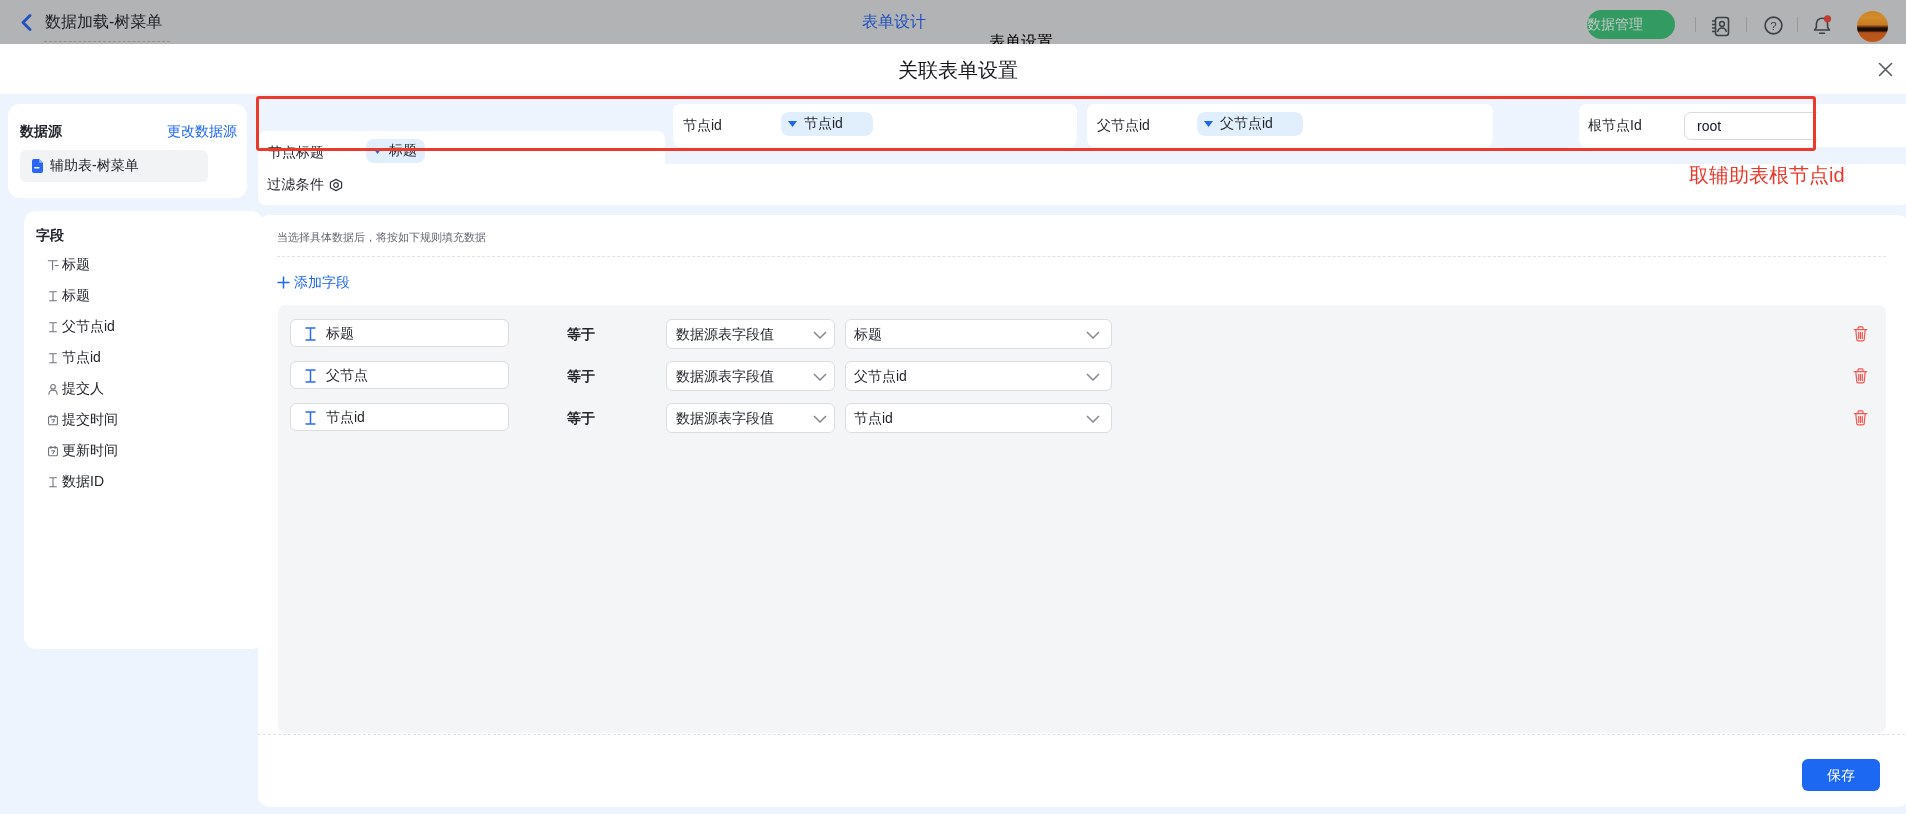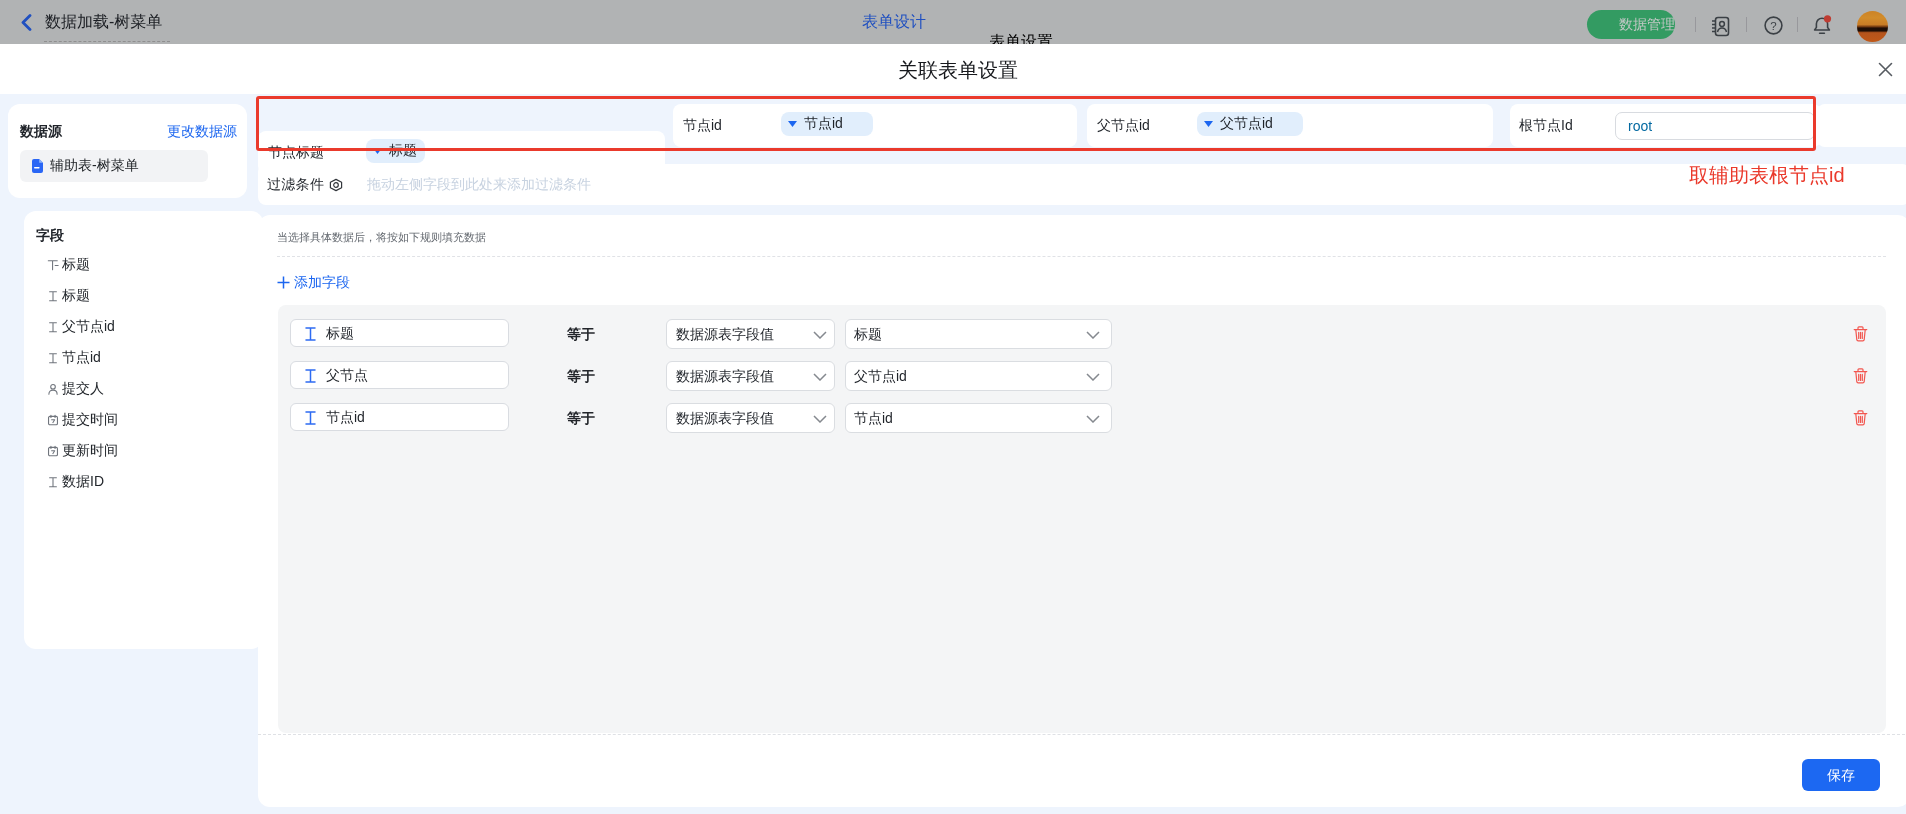--- a/index.html
+++ b/index.html
@@ -4,21 +4,21 @@
 <style>
 *{margin:0;padding:0;box-sizing:border-box;}
 html,body{width:1906px;height:814px;overflow:hidden;}
 body{font-family:"Liberation Sans",sans-serif;position:relative;background:#fff;color:#1f2329;}
 .abs{position:absolute;}
 
 #nav{position:absolute;left:0;top:0;width:1906px;height:44px;background:#b1b3b4;}
 #nav .title{position:absolute;left:45px;top:0;line-height:44px;font-size:16px;color:#1b1e23;}
 #nav .dash{position:absolute;left:44px;top:41px;width:126px;border-top:1px dashed #8f8f8f;}
 .tab{position:absolute;top:0;line-height:44px;font-size:16px;}
-#pill{position:absolute;left:1587px;top:10px;width:88px;height:29px;border-radius:15px;background:#339b62;color:#c2c7c5;font-size:14px;text-align:right;line-height:29px;}
+#pill{position:absolute;left:1587px;top:10px;width:88px;height:29px;border-radius:15px;background:#339b62;color:#c2c7c5;font-size:14px;text-align:left;line-height:29px;}
 .vdiv{position:absolute;top:17px;width:1px;height:15px;background:#98989c;}
 #avatar{position:absolute;left:1857px;top:11px;width:31px;height:31px;border-radius:50%;
 background:linear-gradient(180deg,#cc8326 0%,#d28c2a 22%,#c87c26 44%,#6e3610 51%,#1e0d05 55%,#1e0d05 64%,#b5541c 70%,#c05818 100%);}
 
 #mhead{position:absolute;left:0;top:44px;width:1906px;height:50px;background:#fff;}
 #mtitle{position:absolute;left:5px;top:13px;width:1906px;text-align:center;font-size:20px;color:#17191d;}
 
 #mbody{position:absolute;left:0;top:94px;width:1906px;height:720px;background:#eef4fd;}
 .card{position:absolute;background:#fff;border-radius:12px;}
 
@@ -28,21 +28,21 @@
 #selrow{position:absolute;left:12px;top:46px;width:188px;height:32px;border-radius:6px;background:#f2f3f5;}
 .fitem{position:absolute;left:12px;height:14px;font-size:14px;color:#23272c;}
 .fitem svg{position:absolute;left:11px;top:1px;width:12px;height:12px;}
 .fitem span{position:absolute;left:26px;top:-1px;line-height:15px;white-space:nowrap;}
 
 .mcard{position:absolute;top:10px;height:43px;border-radius:8px;background:#fff;}
 .mlabel{position:absolute;left:10px;top:0;line-height:43px;font-size:14px;color:#1f2329;white-space:nowrap;}
 .mpill{position:absolute;left:108px;top:8px;height:24px;border-radius:8px;background:#e1eefc;font-size:14px;color:#1f2329;display:flex;align-items:center;white-space:nowrap;}
 .mpill svg{margin-left:7px;}
 .mpill b{font-weight:normal;margin-left:7px;}
-#rootinput{position:absolute;left:105px;top:8px;width:200px;height:28px;border:1px solid #d8dbe0;border-radius:7px;background:#fff;font-size:14px;color:#0369a1;line-height:26px;padding-left:12px;}
+#rootinput{position:absolute;left:105px;top:8px;width:200px;height:28px;border:1px solid #d8dbe0;border-radius:7px;background:#fff;font-size:14px;color:#0f172a;line-height:26px;padding-left:12px;}
 #redbox{position:absolute;left:256px;top:2px;width:1560px;height:55px;border:3px solid #ea3a2c;border-radius:3px;z-index:5;}
 #redtext{position:absolute;left:1689px;top:68px;font-size:20px;font-weight:500;color:#ea392b;white-space:nowrap;z-index:5;}
 
 #fcard{left:258px;top:70px;width:1652px;height:41px;border-radius:8px;}
 #fcard .lab{position:absolute;left:9px;top:0;line-height:41px;font-size:14px;letter-spacing:0.3px;color:#1f2329;}
 #fcard .ph{position:absolute;left:109px;top:0;line-height:41px;font-size:14px;color:#c7d2e0;}
 
 #bigcard{left:258px;top:121px;width:1652px;height:592px;border-radius:12px;}
 #hint{position:absolute;left:19px;top:15px;font-size:11px;color:#63686f;}
 #dash1{position:absolute;left:19px;top:41px;width:1609px;border-top:1px dashed #e0e2e6;}
@@ -198,35 +198,34 @@
   </div>
   <div class="mcard" style="left:1087px;width:406px;">
     <div class="mlabel">父节点id</div>
     <div class="mpill" style="left:110px;width:106px;">
         <svg width="9" height="6" viewBox="0 0 9 6">
           <path d="M0,0 h9 l-4.5,6 z" fill="#1c66f0"></path>
         </svg>
         <b>父节点id</b>
       </div>
   </div>
-  <div class="mcard" style="left:1510px;width:311px;padding-left:14px;">
+  <div class="mcard" style="left:1579px;width:311px;padding-left:14px;">
     <div class="mlabel" style="left:9px;">根节点Id</div>
     <div id="rootinput">root</div>
   </div>
   <div class="mcard" style="left:1817px;width:97px;"></div>
   <div id="redbox"></div>
   <div id="redtext">取辅助表根节点id</div>
 
   <div class="card" id="fcard">
     <div class="lab">过滤条件</div>
     <svg class="abs" style="left:71px;top:14px" width="14" height="14" viewBox="0 0 14 14">
       <path d="M4.2,1.4 h5.6 l2.8,5.6 -2.8,5.6 h-5.6 l-2.8,-5.6 z" fill="none" stroke="#33373c" stroke-width="1.2" stroke-linejoin="round" transform="rotate(90 7 7)"></path>
       <circle cx="7" cy="7" r="2.3" fill="none" stroke="#33373c" stroke-width="1.2"></circle>
     </svg>
-    <div class="ph">拖动左侧字段到此处来添加过滤条件</div>
   </div>
 
   <div class="card" id="bigcard">
     <div id="hint">当选择具体数据后，将按如下规则填充数据</div>
     <div id="dash1"></div>
     <div id="addf"><svg style="vertical-align:-2px" width="13" height="13" viewBox="0 0 13 13">
           <path d="M6.5,0.5 V12.5 M0.5,6.5 H12.5" stroke="#1c66f0" stroke-width="1.5"></path>
         </svg> 添加字段</div>
     <div id="gpanel">
       <div class="rinput" style="top:14px;">

